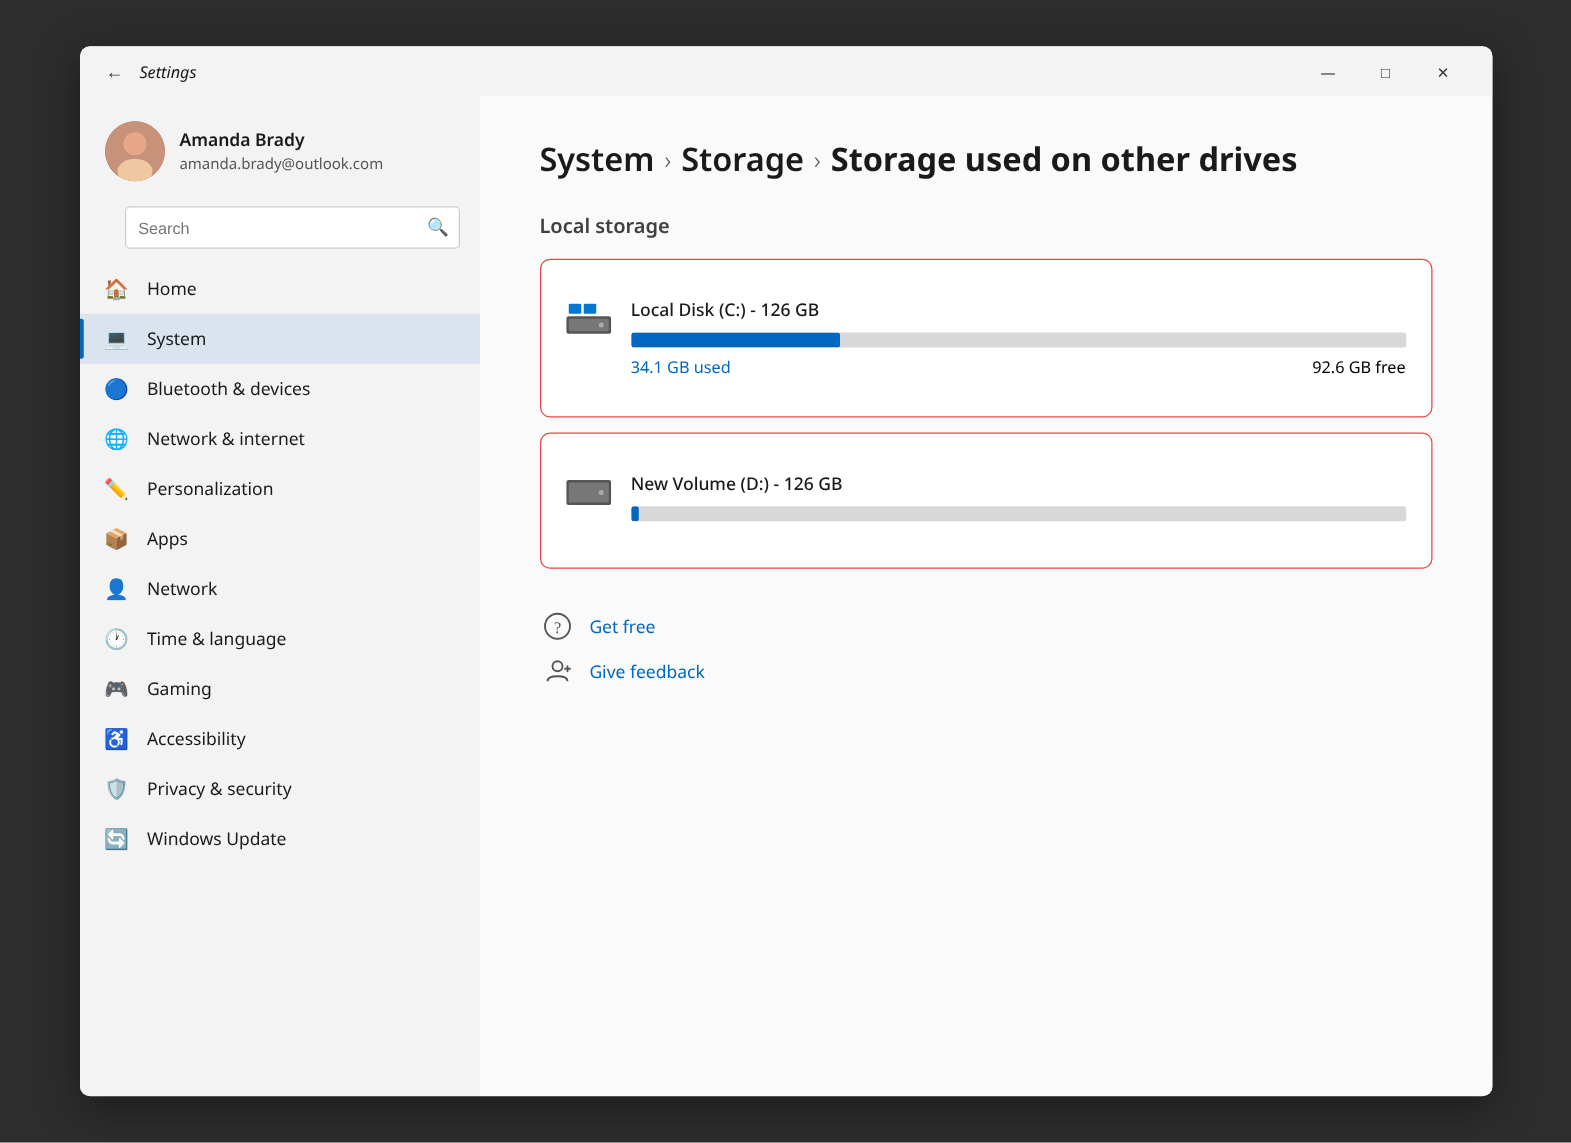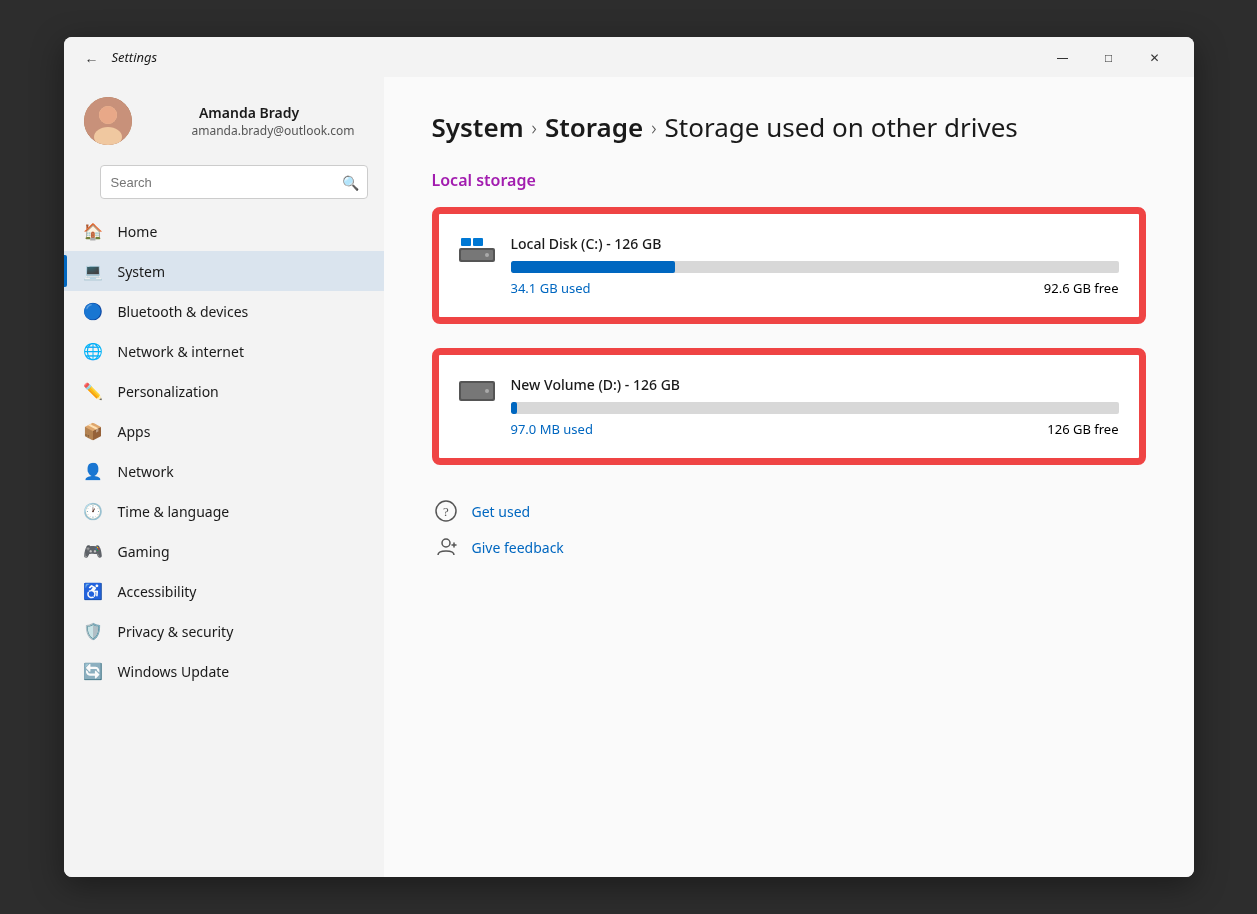--- a/index.html
+++ b/index.html
@@ -76,21 +76,20 @@
       flex-direction: column;
       padding: 8px 0;
       flex-shrink: 0;
       overflow-y: auto;
     }
     .user-profile {
       display: flex;
       align-items: center;
       padding: 12px 20px 16px 20px;
       gap: 12px;
-      text-align: center;
     }
     .avatar {
       width: 48px;
       height: 48px;
       border-radius: 50%;
       overflow: hidden;
       flex-shrink: 0;
       background: #c0a080;
       display: flex;
       align-items: center;
@@ -103,21 +102,21 @@
       background: linear-gradient(135deg, #c8917a 0%, #a06040 50%, #d4a080 100%);
       border-radius: 50%;
       display: flex;
       align-items: center;
       justify-content: center;
       color: white;
       font-size: 18px;
     }
     .user-info { display: flex; flex-direction: column; }
     .user-name { font-size: 14px; font-weight: 600; color: #1a1a1a; }
-    .user-email { font-size: 12px; color: #555; margin-left: 48px; }
+    .user-email { font-size: 12px; color: #555; }
     .search-box {
       margin: 4px 16px 12px 16px;
       position: relative;
       padding-left: 20px;
     }
     .search-box input {
       width: 100%;
       height: 34px;
       border: 1px solid #ccc;
       border-radius: 4px;
@@ -187,38 +186,38 @@
       font-weight: 600;
       color: #1a1a1a;
     }
     .breadcrumb-sep {
       font-size: 20px;
       color: #555;
       font-weight: 300;
     }
     .breadcrumb-item.current {
       font-size: 26px;
-      font-weight: 400;
+      font-weight: 700;
       color: #1a1a1a;
     }
     .section-title {
       font-size: 16px;
       font-weight: 600;
-      color: #a21caf;
+      color: #404040;
       margin-bottom: 16px;
     }
     .drive-card {
       background: white;
       border-radius: 8px;
-      padding: 20px 20px;
-      margin-bottom: 24px;
+      padding: 31px 20px;
+      margin-bottom: 12px;
       display: flex;
       align-items: flex-start;
       gap: 16px;
-      border: 7px solid #ef4444;
+      border: 1px solid #ef4444;
     }
     .drive-icon {
       width: 36px;
       height: 28px;
       flex-shrink: 0;
       margin-top: 2px;
     }
     .drive-details { flex: 1; }
     .drive-name {
       font-size: 14px;
@@ -420,36 +419,32 @@
             <rect x="0" y="4" width="36" height="20" rx="2" fill="#555"></rect>
             <rect x="2" y="6" width="32" height="16" rx="1" fill="#777"></rect>
             <circle cx="28" cy="14" r="2" fill="#aaa"></circle>
           </svg>
         </div>
         <div class="drive-details">
           <div class="drive-name">New Volume (D:) - 126 GB</div>
           <div class="progress-bar-container">
             <div class="progress-bar-fill" style="width: 1%"></div>
           </div>
-          <div class="drive-stats">
-            <span class="used-text">97.0 MB used</span>
-            <span class="free-text">126 GB free</span>
-          </div>
         </div>
       </div>
 
       <div class="help-section">
         <div class="help-item">
           <span class="help-icon">
             <svg width="24" height="24" viewBox="0 0 24 24">
               <circle cx="12" cy="12" r="10" fill="none" stroke="#555" stroke-width="1.5"></circle>
               <text x="12" y="17" text-anchor="middle" font-size="13" fill="#555" font-family="serif">?</text>
             </svg>
           </span>
-          <span class="help-link">Get used</span>
+          <span class="help-link">Get free</span>
         </div>
         <div class="help-item">
           <span class="help-icon">
             <svg width="24" height="24" viewBox="0 0 24 24">
               <circle cx="12" cy="8" r="4" fill="none" stroke="#555" stroke-width="1.5"></circle>
               <path d="M4 20 Q4 16 12 16 Q20 16 20 20" fill="none" stroke="#555" stroke-width="1.5"></path>
               <path d="M18 10 L22 10 M20 8 L20 12" stroke="#555" stroke-width="1.5" stroke-linecap="round"></path>
             </svg>
           </span>
           <span class="help-link">Give feedback</span>

